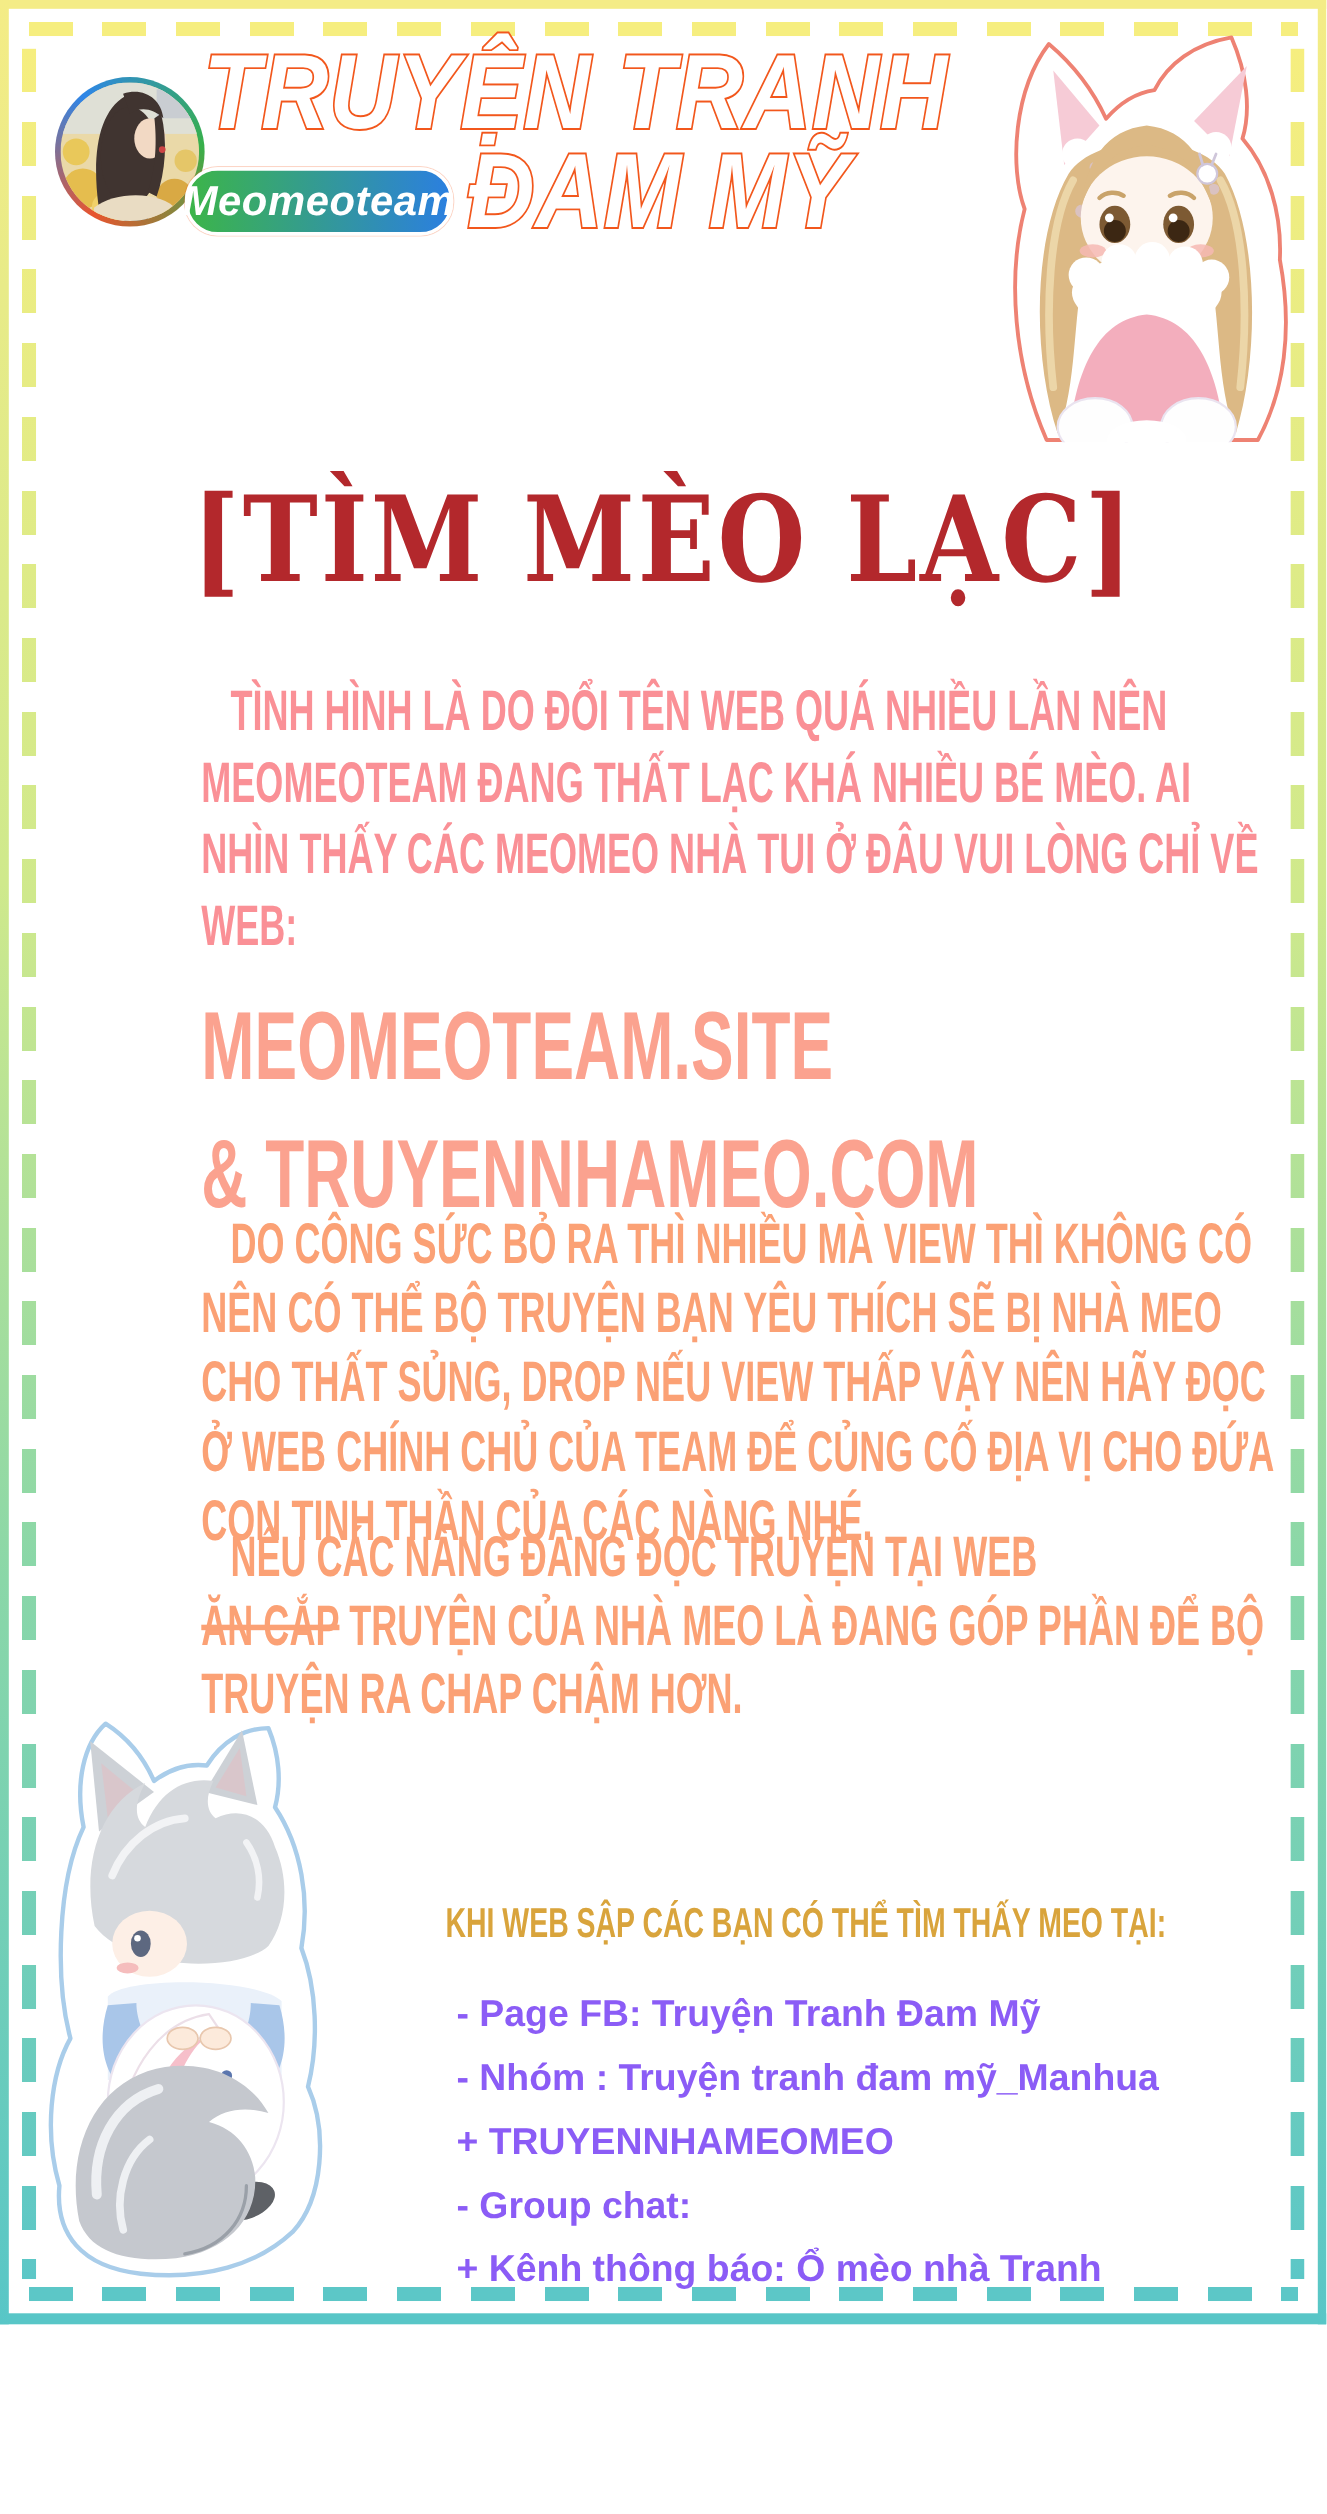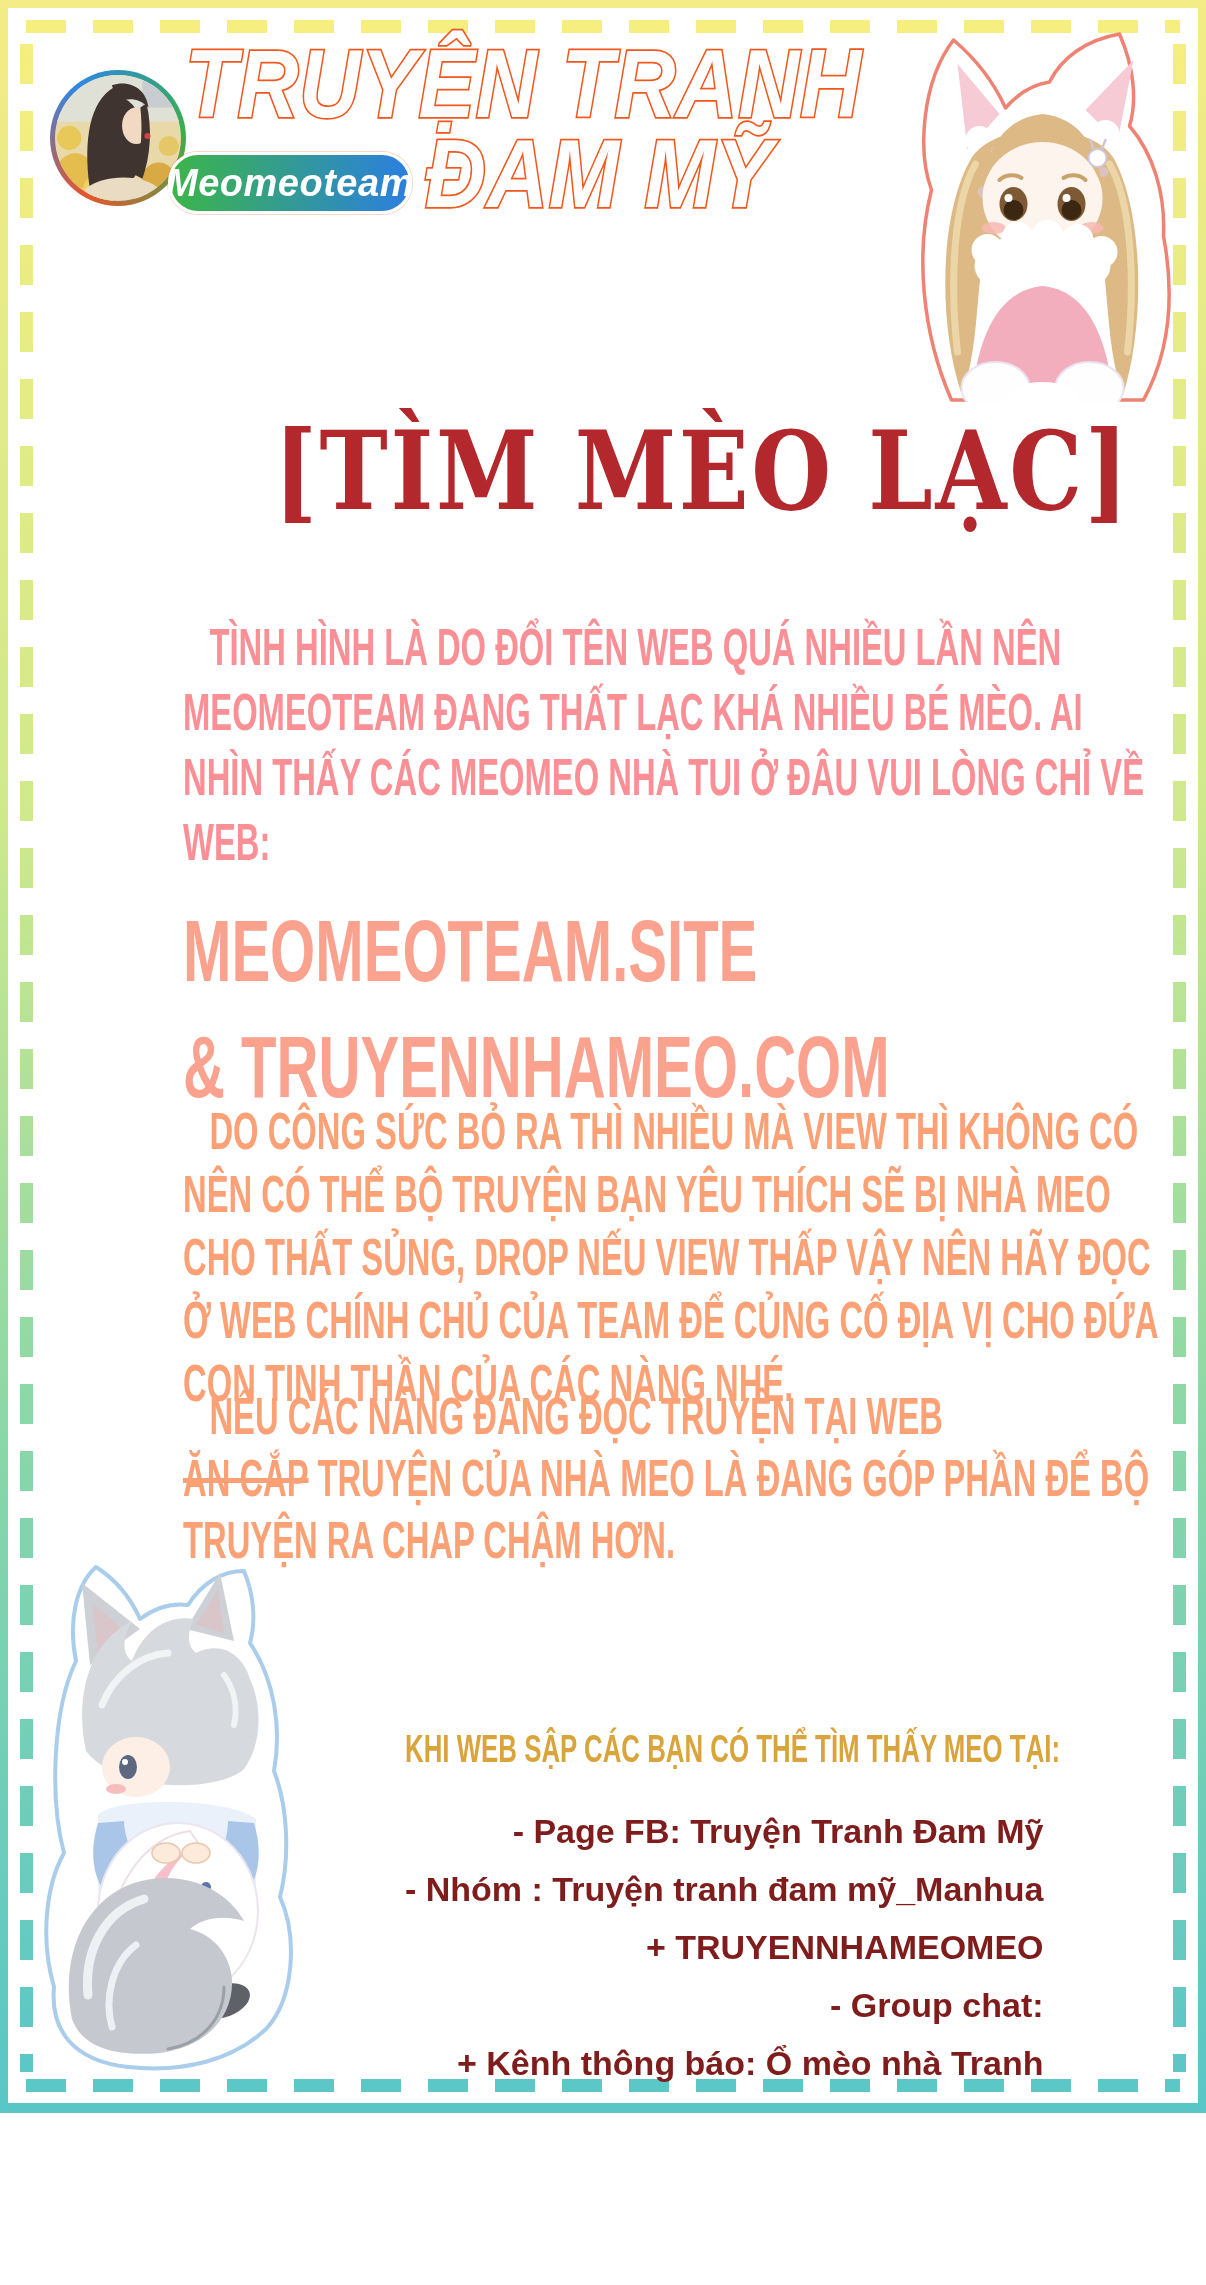--- a/index.html
+++ b/index.html
@@ -35,39 +35,39 @@
   .outline-title{position:absolute;font-style:italic;font-weight:800;font-size:96px;line-height:96px;
       color:#ffffff;-webkit-text-stroke:3.5px #f2571c;paint-order:stroke fill;
       transform:scaleX(0.88);transform-origin:left top;white-space:nowrap;letter-spacing:1px;}
   .badge-pill{position:absolute;left:168px;top:152px;width:238px;height:56px;border-radius:30px;
       background:linear-gradient(90deg,#3cb548,#2b7fe0);border:3px solid #ffffff;
       display:flex;align-items:center;justify-content:center;z-index:5;
       box-shadow:0 0 0 1px rgba(242,87,28,.25);}
   .badge-pill span{color:#fff;font-style:italic;font-weight:bold;font-size:38px;letter-spacing:.5px;}
 
   
-  .notice-title-wrap{position:absolute;left:0;top:408px;width:1206px;text-align:right;}
+  .notice-title-wrap{position:absolute;left:0;top:428px;width:1206px;text-align:center;}
   .notice-title-wrap span{display:inline-block;transform:scaleX(0.85);transform-origin:center top;
       font-weight:bold;font-size:108px;letter-spacing:3px;color:#b3282c;
       font-family:"DejaVu Serif","Liberation Serif",serif;}
 
   .cond{position:absolute;font-weight:bold;transform-origin:left top;}
   .cond div{white-space:nowrap;}
   .p1{left:183px;top:615px;font-size:52px;line-height:65px;color:#fa9096;transform:scaleX(0.63);}
   .sites{left:183px;top:893px;font-size:88px;line-height:116px;color:#fba28f;transform:scaleX(0.66);}
   .p2{left:183px;top:1100px;font-size:52px;line-height:63px;color:#fba175;transform:scaleX(0.63);}
   .p3{left:183px;top:1385px;font-size:52px;line-height:62px;color:#fba175;transform:scaleX(0.63);}
   .indent{padding-left:42px;}
   .struck{text-decoration:line-through;text-decoration-thickness:5px;margin-right:14px;}
 
   
   .contacts-heading{position:absolute;left:405px;top:1728px;font-weight:bold;font-size:38px;
       color:#d9a43c;transform:scaleX(0.68);transform-origin:left top;white-space:nowrap;}
-  .contacts-list{position:absolute;left:405px;top:1802px;color:#7f1d1d;font-weight:bold;
-      font-size:34px;text-align:right;}
+  .contacts-list{position:absolute;left:415px;top:1802px;color:#8b5cf6;font-weight:bold;
+      font-size:34px;}
   .contacts-list div{line-height:58px;white-space:nowrap;}
 
   .sticker{position:absolute;}
 </style>
 </head>
 <body>
 
 <div id="page">
 
   <div class="frame frame-top"></div>

